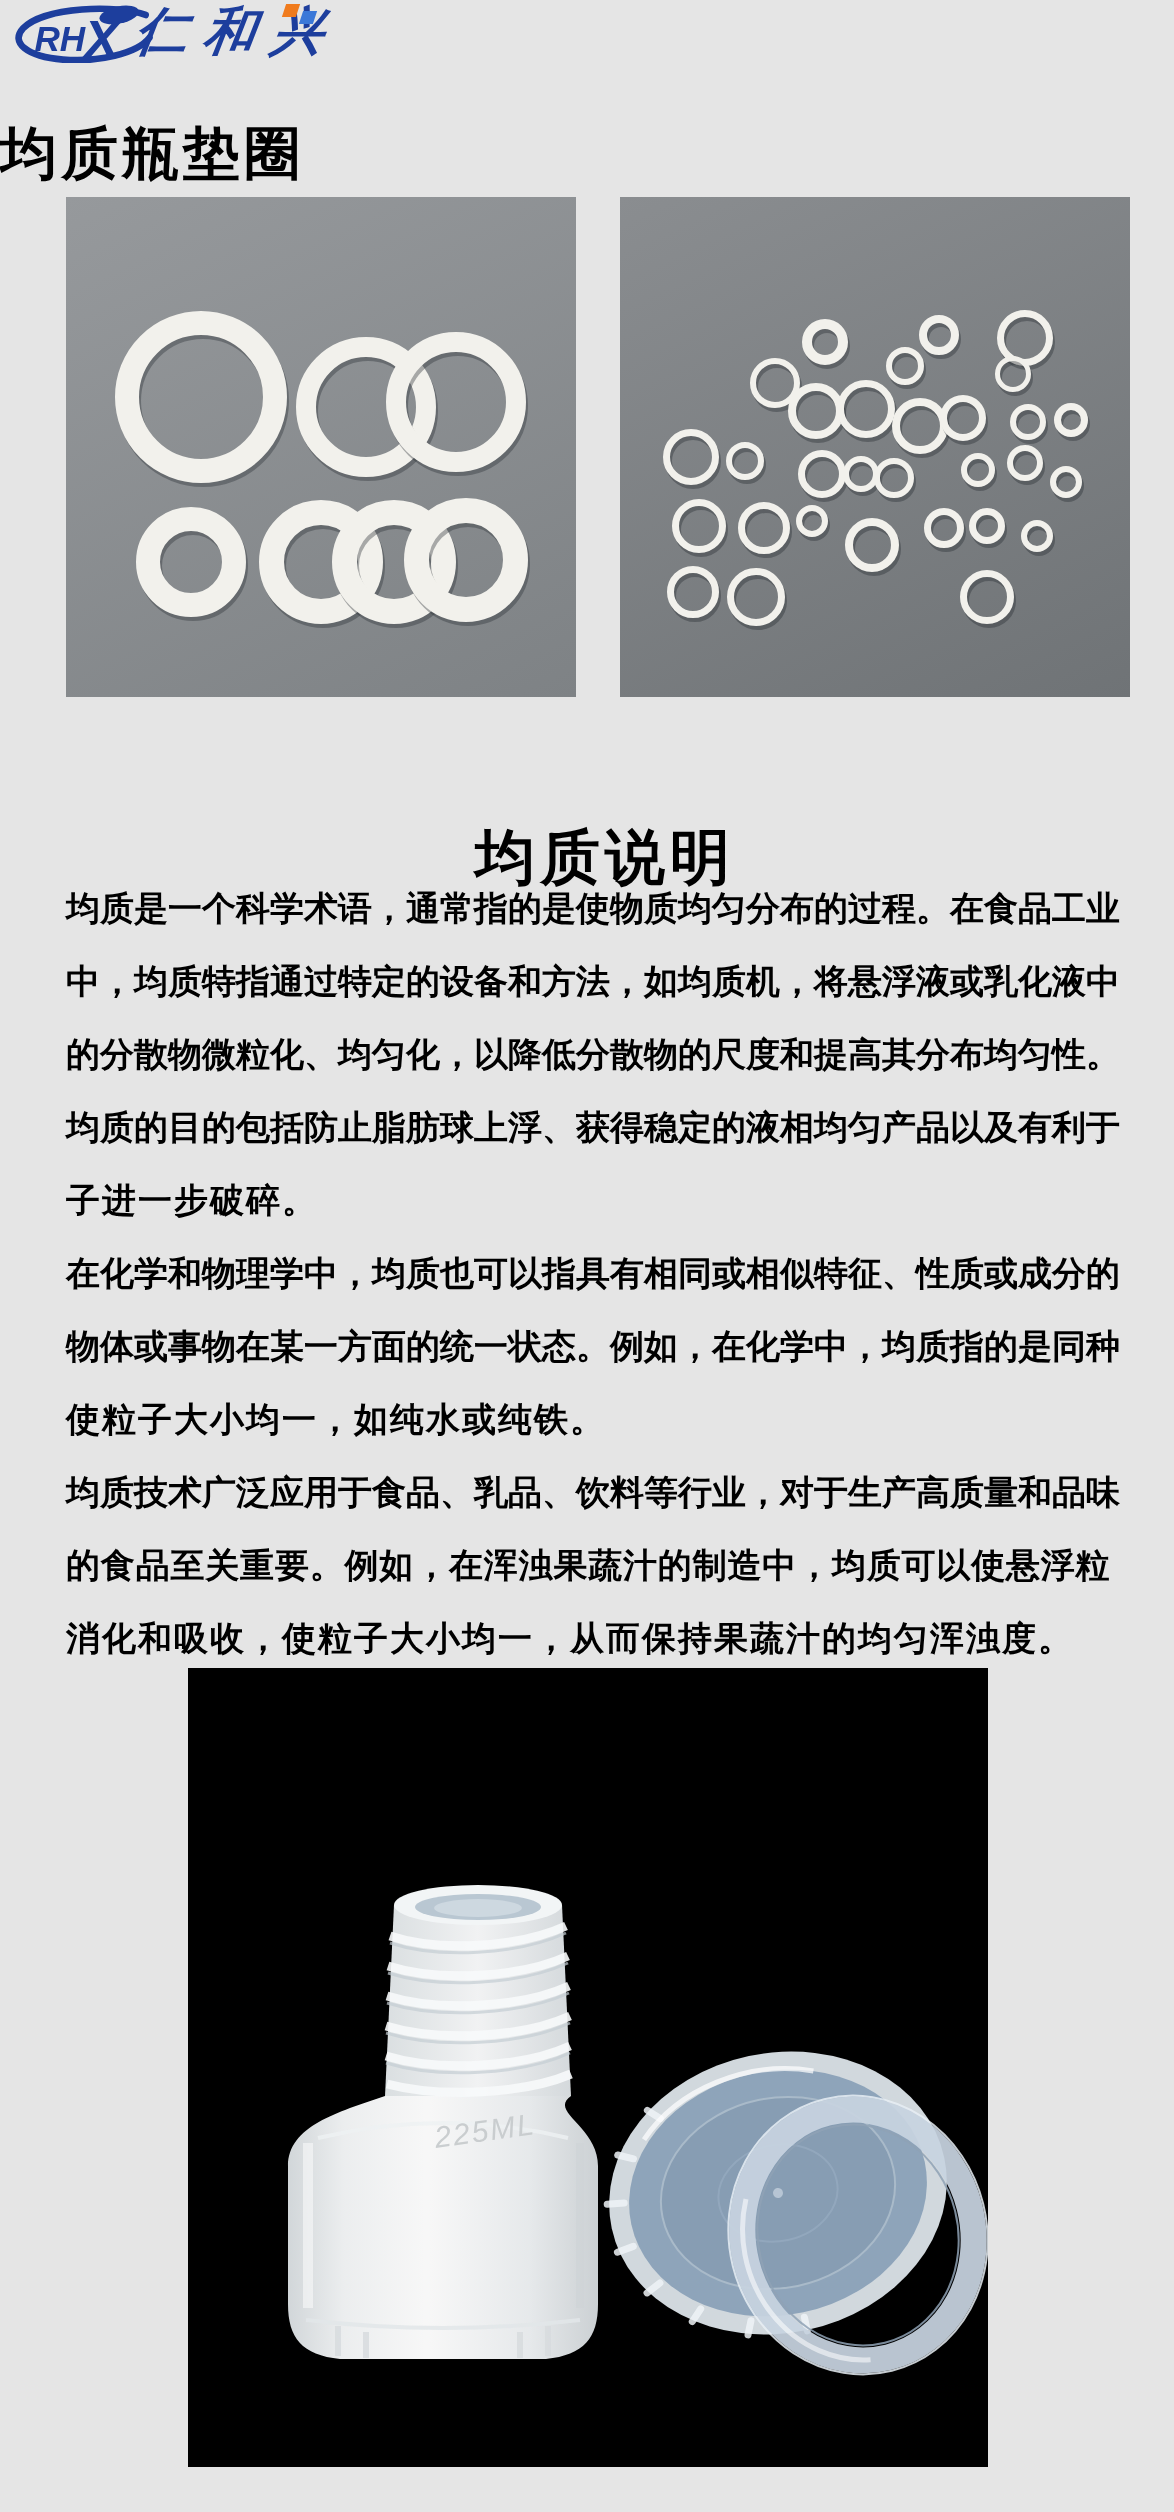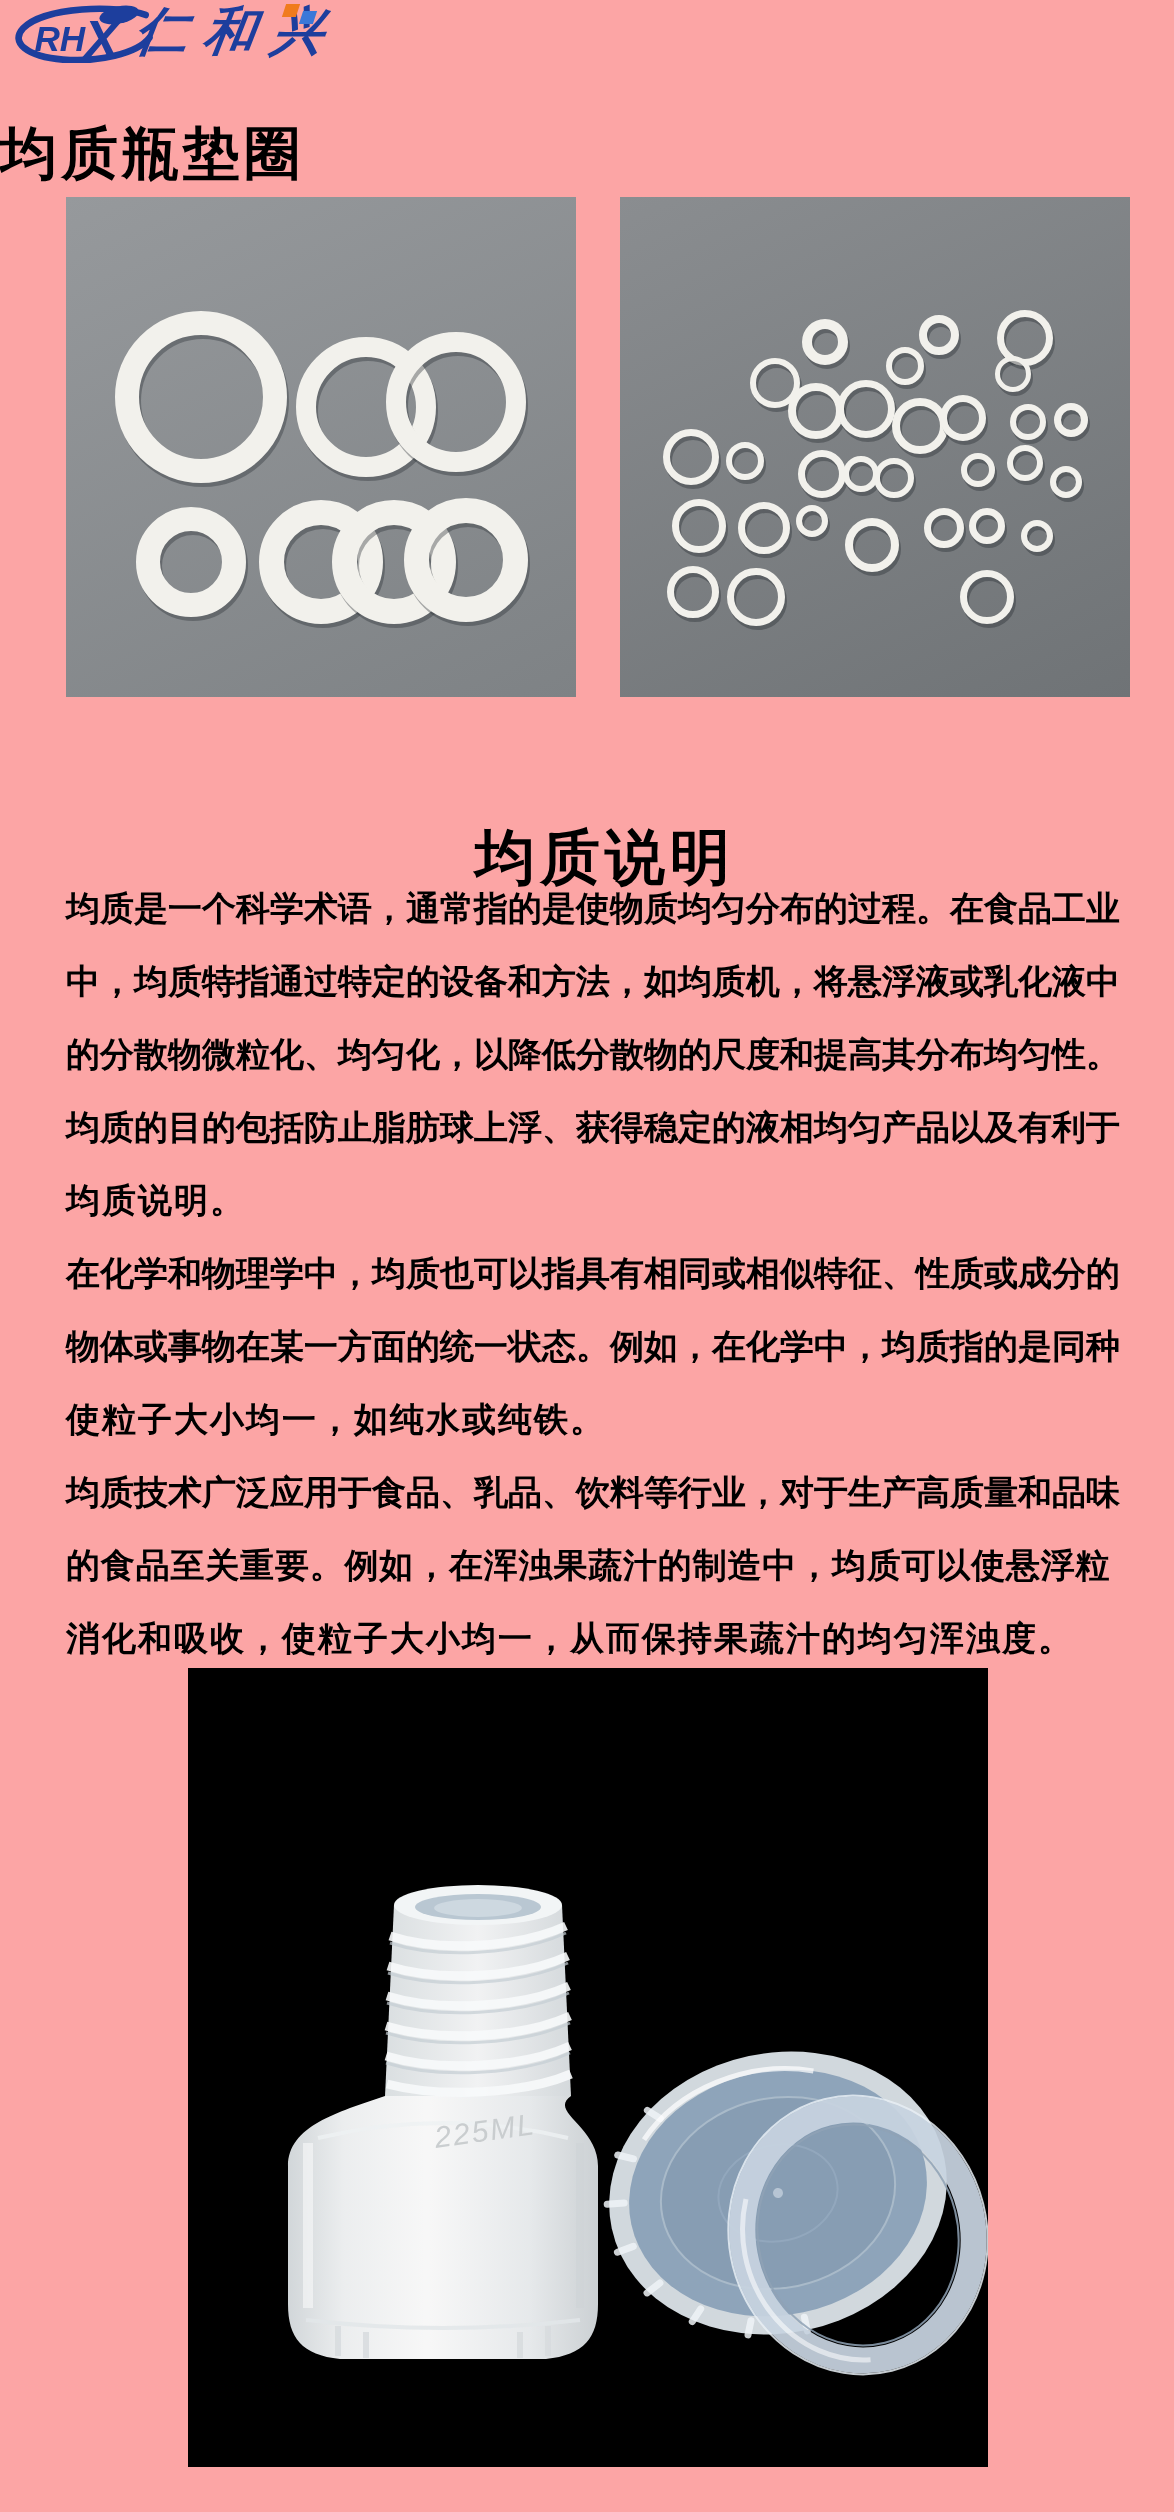--- a/index.html
+++ b/index.html
@@ -1,17 +1,17 @@
 <!DOCTYPE html>
 <html style="--brand-blue: #1d3e9d; --accent-orange: #f07b1d; --accent-blue: #3b78d8;"><head>
 <meta charset="utf-8">
 <style>
   html,body{margin:0;padding:0;background:#ffffff;}
   .page{
-    position:relative;width:1174px;height:2512px;background:#fca5a5;overflow:hidden;
+    position:relative;width:1174px;height:2512px;background:#e5e5e5;overflow:hidden;
     font-family:"Liberation Sans","DejaVu Sans",sans-serif;color:#000;
   }
   
   .logo{position:absolute;left:0;top:0;width:420px;height:70px;}
   .logo-mark{position:absolute;left:6px;top:3px;width:152px;height:60px;}
   .brand{
     position:absolute;left:136px;top:2px;font-size:52px;line-height:58px;
     font-weight:bold;font-style:italic;transform:skewX(-8deg);
     letter-spacing:16px;color:var(--brand-blue);white-space:nowrap;
   }
@@ -272,21 +272,21 @@
         <span>均</span>
         <span>匀</span>
         <span>产</span>
         <span>品</span>
         <span>以</span>
         <span>及</span>
         <span>有</span>
         <span>利</span>
         <span>于</span>
       </div>
-      <div class="line last">均质说明。</div>
+      <div class="line last">子进一步破碎。</div>
       <div class="line">
         <span>在</span>
         <span>化</span>
         <span>学</span>
         <span>和</span>
         <span>物</span>
         <span>理</span>
         <span>学</span>
         <span>中</span>
         <span>，</span>

